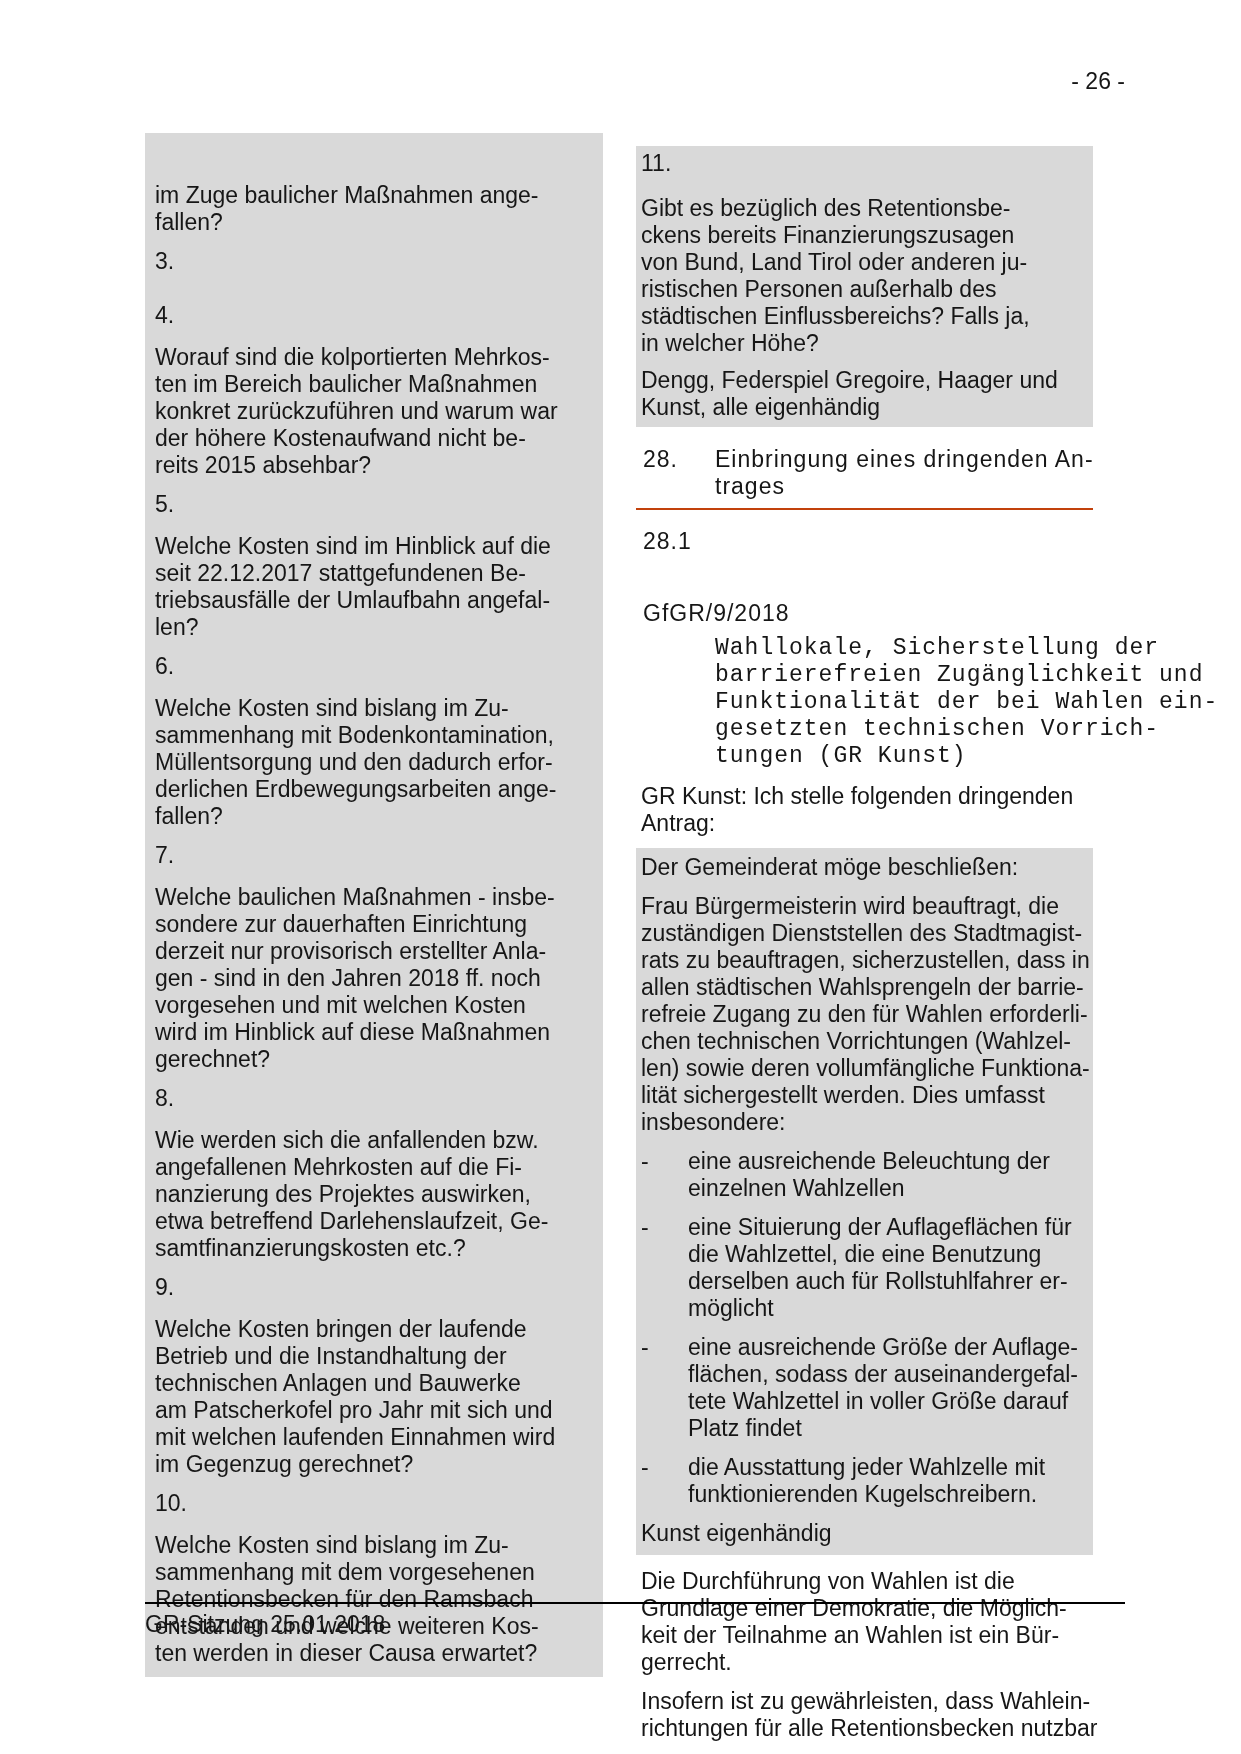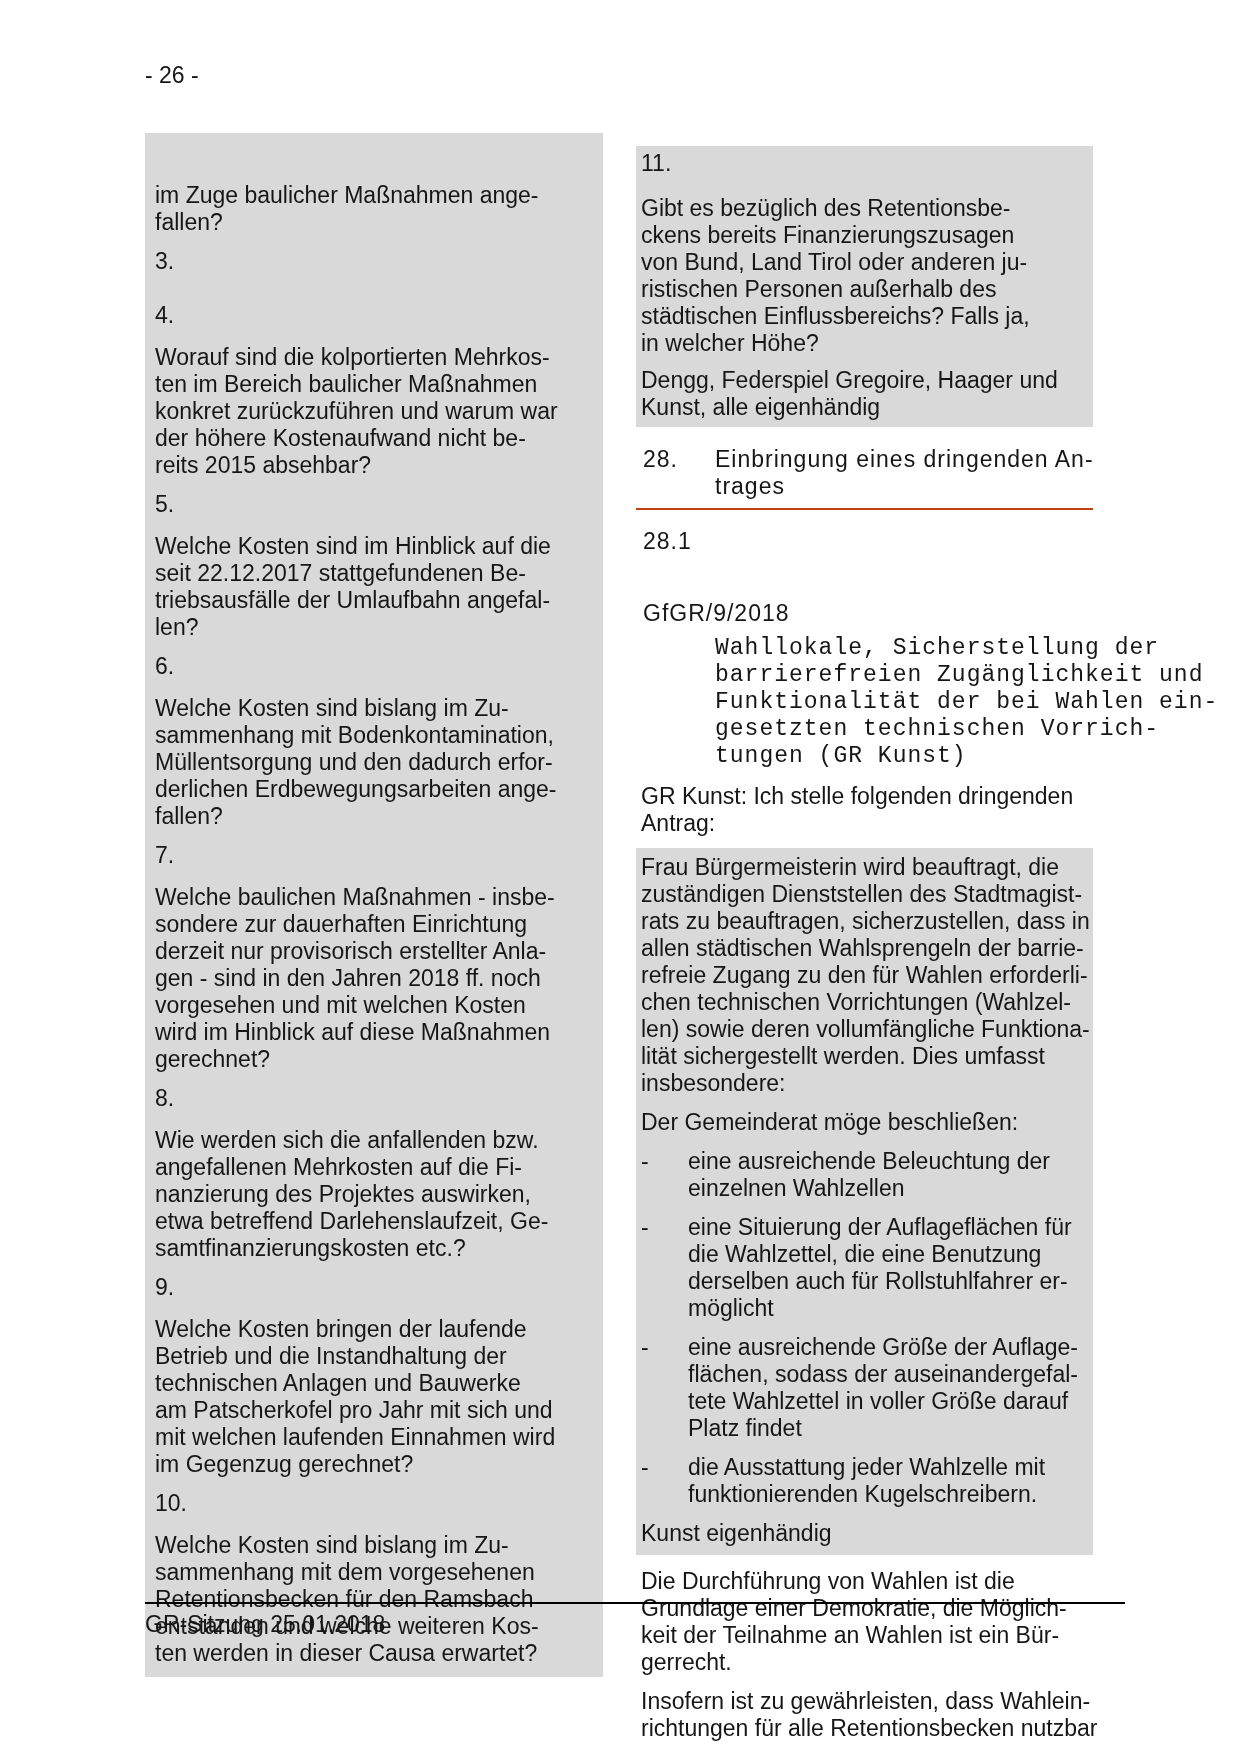--- a/index.html
+++ b/index.html
@@ -12,22 +12,22 @@
     margin: 0 auto;
     background: var(--paper);
     font-family: "Liberation Sans", "DejaVu Sans", sans-serif;
     font-size: 23px;
     line-height: 27px;
     color: var(--ink);
     overflow: hidden;
   }
   .page-number {
     position: absolute;
-    top: 62px; left: 145px; width: 980px;
-    text-align: left;
+    top: 68px; left: 145px; width: 980px;
+    text-align: right;
   }
   .col { position: absolute; }
   .col-left { left: 145px; top: 133px; width: 458px; }
   .col-right { left: 636px; top: 146px; width: 457px; }
   .highlight { background: var(--highlight); }
 
   .txt, .para, .num, .marker, .footer-text, .page-number { white-space: pre; }
 
   
   .left-block { padding: 7px 0 10px 10px; }
@@ -173,30 +173,30 @@
 barrierefreien Zugänglichkeit und
 Funktionalität der bei Wahlen ein-
 gesetzten technischen Vorrich-
 tungen (GR Kunst)</div>
     </div>
 
     <div class="para intro">GR Kunst: Ich stelle folgenden dringenden
 Antrag:</div>
 
     <div class="highlight block2">
+      <div class="para lead">Der Gemeinderat möge beschließen:</div>
       <div class="para body">Frau Bürgermeisterin wird beauftragt, die
 zuständigen Dienststellen des Stadtmagist-
 rats zu beauftragen, sicherzustellen, dass in
 allen städtischen Wahlsprengeln der barrie-
 refreie Zugang zu den für Wahlen erforderli-
 chen technischen Vorrichtungen (Wahlzel-
 len) sowie deren vollumfängliche Funktiona-
 lität sichergestellt werden. Dies umfasst
 insbesondere:</div>
-      <div class="para lead">Der Gemeinderat möge beschließen:</div>
 
       <div class="bullet">
         <div class="marker">-</div>
         <div class="txt">eine ausreichende Beleuchtung der
 einzelnen Wahlzellen</div>
       </div>
       <div class="bullet">
         <div class="marker">-</div>
         <div class="txt">eine Situierung der Auflageflächen für
 die Wahlzettel, die eine Benutzung

